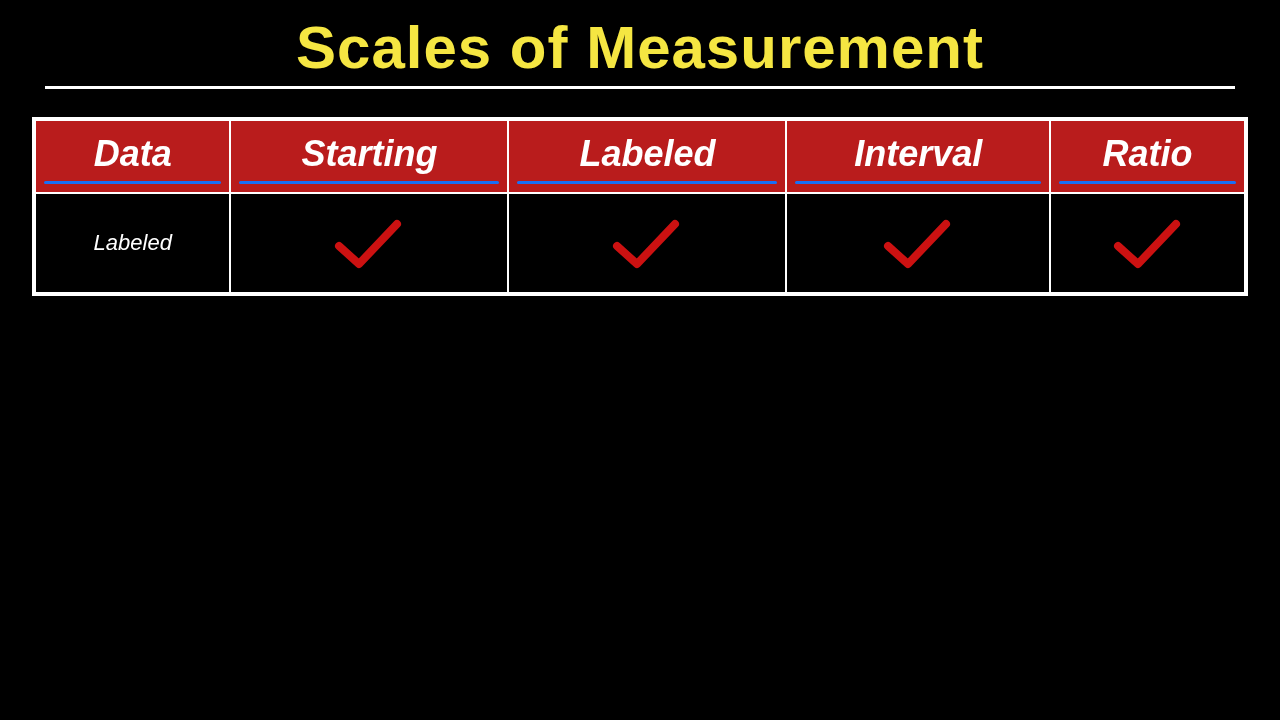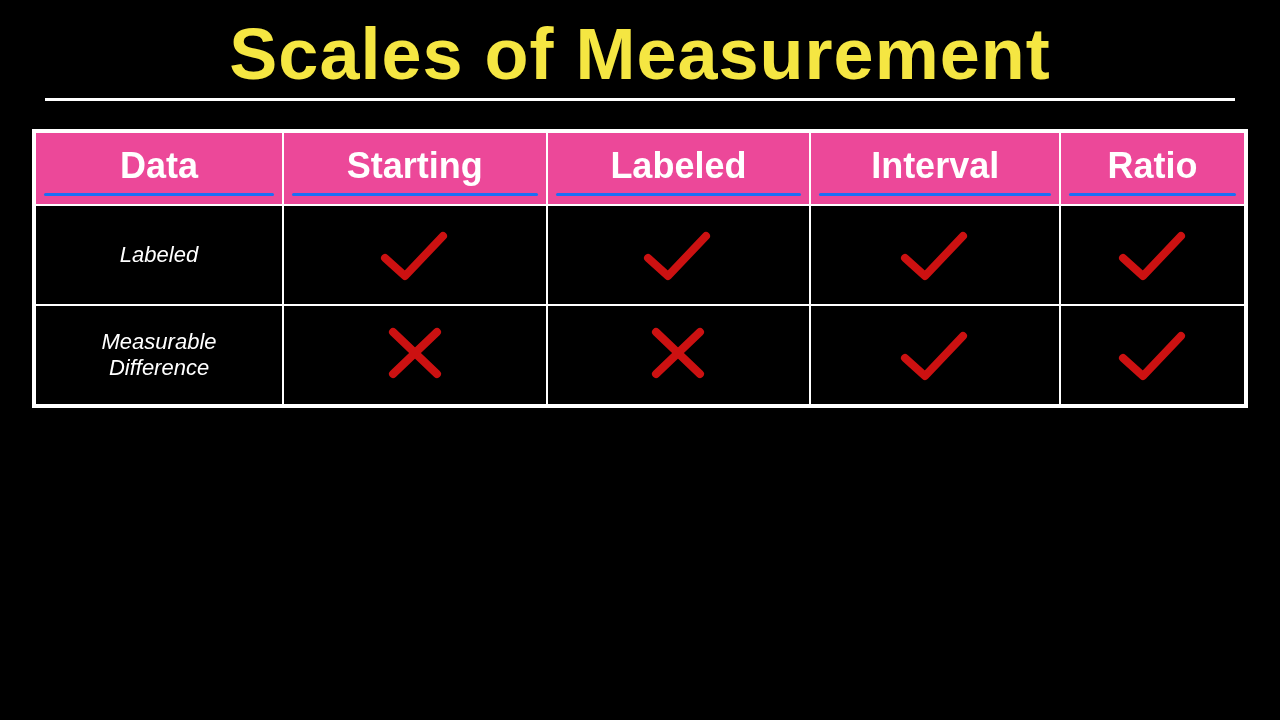--- a/index.html
+++ b/index.html
@@ -15,21 +15,21 @@
       align-items: center;
     }
 
     #title-section {
       width: 100%;
       text-align: center;
       padding: 18px 20px 10px;
     }
 
     #main-title {
-      font-size: 72px;
+      font-size: 60px;
       font-weight: bold;
       color: #f5e642;
       line-height: 1.0;
       font-family: Arial Black, Arial, sans-serif;
       letter-spacing: 1px;
     }
 
     #title-divider {
       width: 96%;
       height: 3px;
@@ -49,26 +49,27 @@
     }
 
     th, td {
       border: 2px solid #fff;
       text-align: center;
       vertical-align: middle;
     }
 
     
     .header-row th {
-      background: #ec4899;
+      background: #b91c1c;
       color: #fff;
       font-size: 36px;
       font-weight: bold;
       padding: 12px 8px 8px;
       font-family: Arial, sans-serif;
+      font-style: italic;
     }
 
     .header-row th .underline {
       display: block;
       height: 3px;
       background: #1a6ff5;
       margin-top: 6px;
       border-radius: 2px;
     }
 
@@ -158,32 +159,15 @@
           <td class="symbol-cell"><svg class="symbol-svg" viewBox="0 0 80 70">
       <path class="check-path" d="M 10 40 L 30 58 L 68 18"></path>
     </svg></td>
           <td class="symbol-cell"><svg class="symbol-svg" viewBox="0 0 80 70">
       <path class="check-path" d="M 10 40 L 30 58 L 68 18"></path>
     </svg></td>
           <td class="symbol-cell"><svg class="symbol-svg" viewBox="0 0 80 70">
       <path class="check-path" d="M 10 40 L 30 58 L 68 18"></path>
     </svg></td>
         </tr>
-        <tr class="data-row">
-          <td class="row-label">Measurable<br>Difference</td>
-          <td class="symbol-cell"><svg class="symbol-svg" viewBox="0 0 80 70">
-      <path class="cross-path" d="M 18 14 L 62 56"></path>
-      <path class="cross-path" d="M 62 14 L 18 56"></path>
-    </svg></td>
-          <td class="symbol-cell"><svg class="symbol-svg" viewBox="0 0 80 70">
-      <path class="cross-path" d="M 18 14 L 62 56"></path>
-      <path class="cross-path" d="M 62 14 L 18 56"></path>
-    </svg></td>
-          <td class="symbol-cell"><svg class="symbol-svg" viewBox="0 0 80 70">
-      <path class="check-path" d="M 10 40 L 30 58 L 68 18"></path>
-    </svg></td>
-          <td class="symbol-cell"><svg class="symbol-svg" viewBox="0 0 80 70">
-      <path class="check-path" d="M 10 40 L 30 58 L 68 18"></path>
-    </svg></td>
-        </tr>
       </tbody>
   </table>
 </div>
 
 </body></html>

